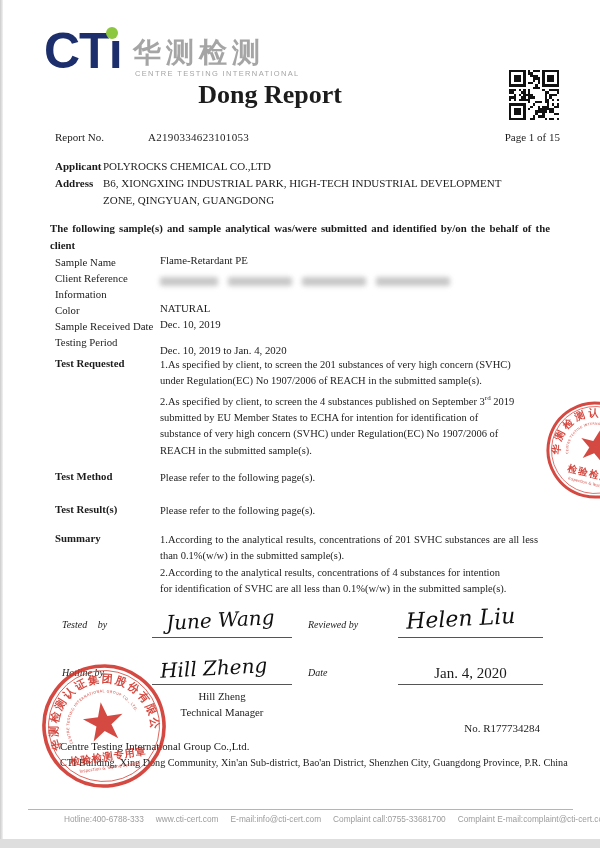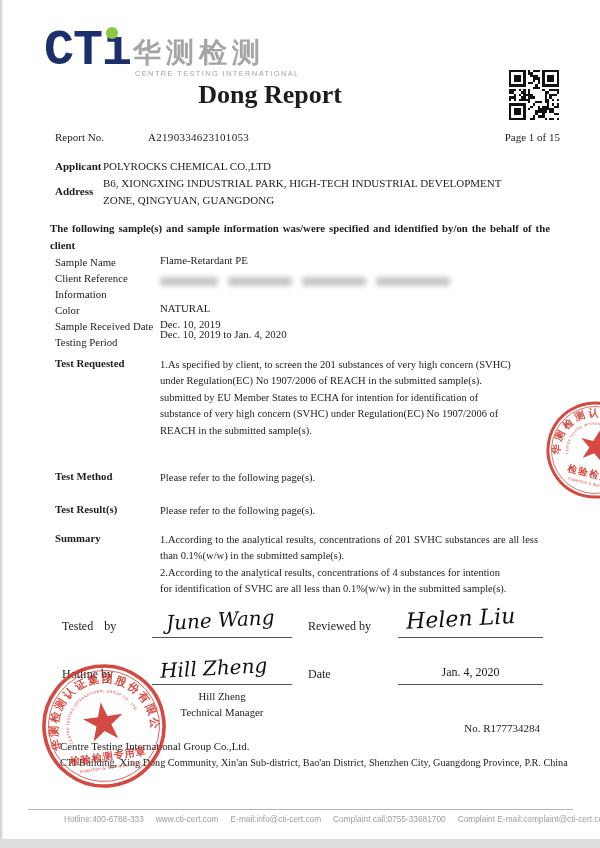--- a/index.html
+++ b/index.html
@@ -5,62 +5,62 @@
   html,body{margin:0;padding:0;background:#ffffff;}
   #page{position:relative;width:600px;height:848px;background:#fff;overflow:hidden;
         font-family:"Liberation Serif",serif;color:var(--text,#1c1c1c);}
   .abs{position:absolute;}
 
   
   .edge-left{left:0;top:0;width:3px;height:848px;background:linear-gradient(90deg,#cccccc,#f2f2f2);}
   .edge-bottom{left:0;top:839px;width:600px;height:9px;background:#dedede;}
 
   
-  .cti{left:44px;top:26px;font-family:Liberation Mono, monospace;font-weight:800;
+  .cti{left:44px;top:26px;font-family:Liberation Sans, sans-serif;font-weight:800;
        font-size:50px;line-height:1;color:var(--navy,#1c2e6b);letter-spacing:-1px;}
   .cti-dot{left:106px;top:27px;width:12px;height:12px;border-radius:50%;background:var(--green,#8dc63f);}
   .logo-cn{left:133px;top:34px;font-size:28px;color:var(--logo-gray,#a5a5a5);letter-spacing:5px;
            font-family:"DejaVu Sans",sans-serif;font-weight:600;}
   .logo-sub{left:135px;top:69px;font-size:7.5px;color:var(--logo-gray,#a5a5a5);letter-spacing:1.35px;
             font-family:"Liberation Sans",sans-serif;}
 
   .title{left:0;top:80px;width:540px;text-align:center;font-size:26px;font-weight:700;}
   .qr{left:509px;top:70px;width:50px;height:50px;}
 
   .fs11{font-size:11px;} .b{font-weight:700;}
   .report-label{left:55px;top:131px;}
   .report-no{left:148px;top:131px;letter-spacing:.3px;}
   .page-info{left:455px;top:131px;width:105px;text-align:right;}
 
   .app-label{left:55px;top:160px;}
   .app-value{left:103px;top:160px;}
-  .addr-label{left:55px;top:185px;}
+  .addr-label{left:55px;top:177px;}
   .addr1{left:103px;top:177px;}
   .addr2{left:103px;top:194px;}
 
   .intro{left:50px;top:220px;width:500px;font-weight:700;font-size:10.8px;line-height:17px;}
   .intro .l1{text-align:justify;text-align-last:justify;}
 
   .si-label{left:55px;width:100px;font-size:10.8px;line-height:16px;}
   .si-value{left:160px;font-size:10.8px;}
   .redacted{left:160px;top:272px;white-space:nowrap;}
   .redacted i{display:inline-block;height:9px;background:#9a9a9a;opacity:.55;
               filter:blur(2.5px);border-radius:2px;margin-right:10px;}
 
   .sec-label{left:55px;font-weight:700;font-size:10.8px;}
   .sec-body{left:160px;font-size:10.5px;line-height:16.4px;}
   .jline{text-align:justify;text-align-last:justify;width:378px;}
   sup.sp{font-size:7px;}
 
-  .sig-label{font-size:12px;}
+  .sig-label{font-size:10px;font-style:italic;}
   .ws{word-spacing:8px;}
   .sigline{height:1px;background:#555;}
   .sig{font-family:"DejaVu Serif",serif;font-style:italic;font-size:20px;color:#101010;
        transform:rotate(-3deg);white-space:nowrap;}
-  .date-val{left:398px;top:665px;width:145px;text-align:center;font-size:12px;}
+  .date-val{left:398px;top:665px;width:145px;text-align:center;font-size:15px;}
   .printed-name{left:152px;top:690px;width:140px;text-align:center;font-size:10.8px;}
   .printed-title{left:146px;top:706px;width:152px;text-align:center;font-size:10.8px;}
 
   .cert-no{left:400px;top:722px;width:140px;text-align:right;font-size:11px;}
   .company{left:60px;top:740px;font-size:10.8px;}
   .comp-addr{left:60px;top:757px;width:520px;font-size:10.2px;}
 
   .footer-rule{left:28px;top:809px;width:545px;height:1px;background:#b5b5b5;}
   .footer{left:28px;top:814px;width:546px;display:flex;justify-content:space-between;
           font-family:"Liberation Sans",sans-serif;font-size:8.3px;color:var(--footer-gray,#9c9c9c);padding-left:36px;}
@@ -216,41 +216,42 @@
   <div class="abs fs11 report-no">A2190334623101053</div>
   <div class="abs fs11 page-info">Page 1 of 15</div>
 
   <div class="abs fs11 b app-label">Applicant</div>
   <div class="abs fs11 app-value">POLYROCKS CHEMICAL CO.,LTD</div>
   <div class="abs fs11 b addr-label">Address</div>
   <div class="abs fs11 addr1">B6, XIONGXING INDUSTRIAL PARK, HIGH-TECH INDUSTRIAL DEVELOPMENT</div>
   <div class="abs fs11 addr2">ZONE, QINGYUAN, GUANGDONG</div>
 
   <div class="abs intro">
-    <div class="l1">The following sample(s) and sample information was/were specified and identified by/on the behalf of the</div>
+    <div class="l1">The following sample(s) and sample analytical was/were submitted and identified by/on the behalf of the</div>
     <div>client</div>
   </div>
 
   <div class="abs si-label" style="top:254px">Sample Name</div>
   <div class="abs si-value" style="top:254px">Flame-Retardant PE</div>
   <div class="abs si-label" style="top:270px">Client Reference Information</div>
   <div class="abs redacted">
     <i style="width:58px"></i><i style="width:64px"></i><i style="width:64px"></i><i style="width:74px"></i>
   </div>
   <div class="abs si-label" style="top:302px">Color</div>
   <div class="abs si-value" style="top:302px">NATURAL</div>
   <div class="abs si-label" style="top:318px;width:110px">Sample Received Date</div>
   <div class="abs si-value" style="top:318px">Dec. 10, 2019</div>
   <div class="abs si-label" style="top:334px">Testing Period</div>
-  <div class="abs si-value" style="top:328px">Dec. 10, 2019 to Jan. 4, 2020</div>
+  <div class="abs si-value" style="top:344px">Dec. 10, 2019 to Jan. 4, 2020</div>
 
   <div class="abs sec-label" style="top:357px">Test Requested</div>
   <div class="abs sec-body" style="top:357px">
     <div>1.As specified by client, to screen the 201 substances of very high concern (SVHC)</div>
     <div>under Regulation(EC) No 1907/2006 of REACH in the submitted sample(s).</div>
+    <div><span>2.As specified by client, to screen the 4 substances published on September 3</span><sup class="sp">rd</sup><span> 2019</span></div>
     <div>submitted by EU Member States to ECHA for intention for identification of</div>
     <div>substance of very high concern (SVHC) under Regulation(EC) No 1907/2006 of</div>
     <div>REACH in the submitted sample(s).</div>
   </div>
 
   <div class="abs sec-label" style="top:470px">Test Method</div>
   <div class="abs sec-body" style="top:470px">Please refer to the following page(s).</div>
   <div class="abs sec-label" style="top:503px">Test Result(s)</div>
   <div class="abs sec-body" style="top:503px">Please refer to the following page(s).</div>
 

